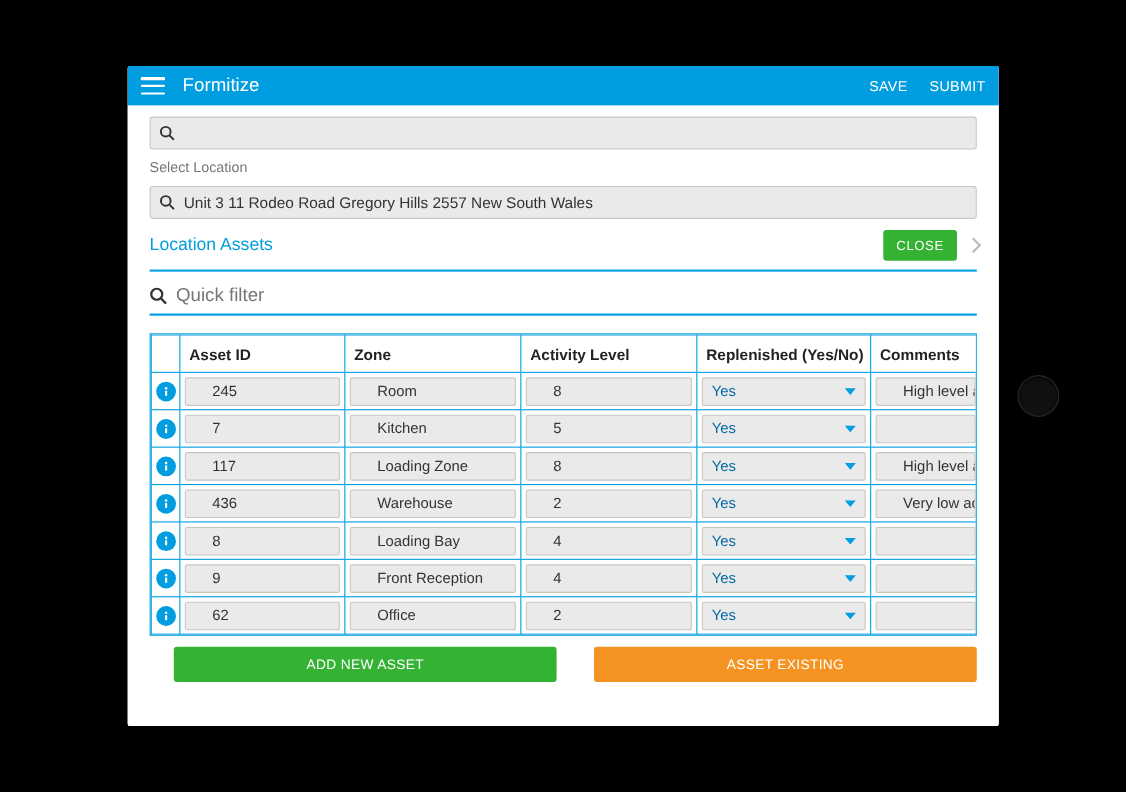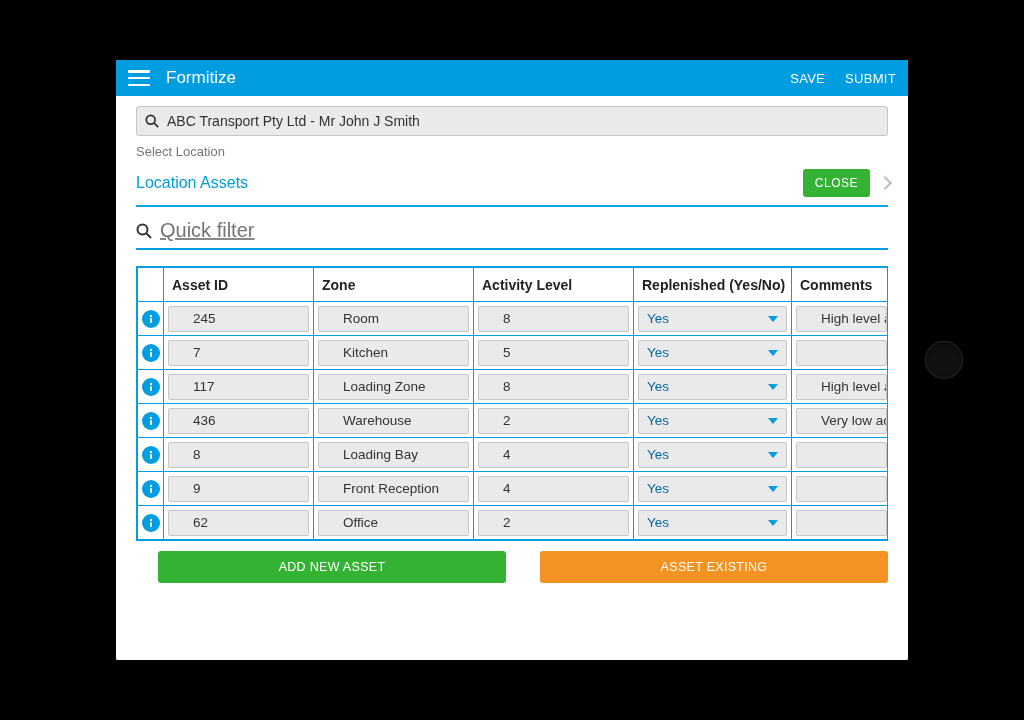--- a/index.html
+++ b/index.html
@@ -121,25 +121,24 @@
   }
   
   .filter-row {
     margin-top: 12px;
     display: flex; align-items: center;
     border-bottom: 2px solid #009de0;
     padding-bottom: 6px;
   }
   .filter-row input {
     border: none; outline: none;
-    font-size: 20px; color: #888;
+    font-size: 17px; color: #888;
     padding-left: 8px;
     flex: 1;
     background: transparent;
-    text-decoration: underline;
   }
   
   .table-wrap {
     margin-top: 16px;
     border: 1px solid #009de0;
     overflow: hidden;
   }
   table {
     border-collapse: collapse;
     width: 100%;
@@ -244,24 +243,30 @@
       <div class="appbar-btn">SUBMIT</div>
     </div>
 
     <div class="content">
 
       <div class="search-row">
         <svg class="mag" viewBox="0 0 16 16">
           <circle class="mag-svg" cx="6.5" cy="6.5" r="5"></circle>
           <line class="mag-svg" x1="10.5" y1="10.5" x2="15" y2="15"></line>
         </svg>
-        <input value="ABC Transport Pty Ltd - Mr John J Smith" style="">
       </div>
 
       <div class="small-label">Select Location</div>
+      <div class="search-row">
+        <svg class="mag" viewBox="0 0 16 16">
+          <circle class="mag-svg" cx="6.5" cy="6.5" r="5"></circle>
+          <line class="mag-svg" x1="10.5" y1="10.5" x2="15" y2="15"></line>
+        </svg>
+        <input value="Unit 3 11 Rodeo Road Gregory Hills 2557 New South Wales" style="">
+      </div>
 
       <div class="section-row">
         <div class="section-title">Location Assets</div>
         <div class="spacer"></div>
         <div class="close-btn">CLOSE</div>
         <div class="chevron-right"></div>
       </div>
 
       <div class="filter-row">
         <svg class="mag" width="16" height="16" viewBox="0 0 16 16">

